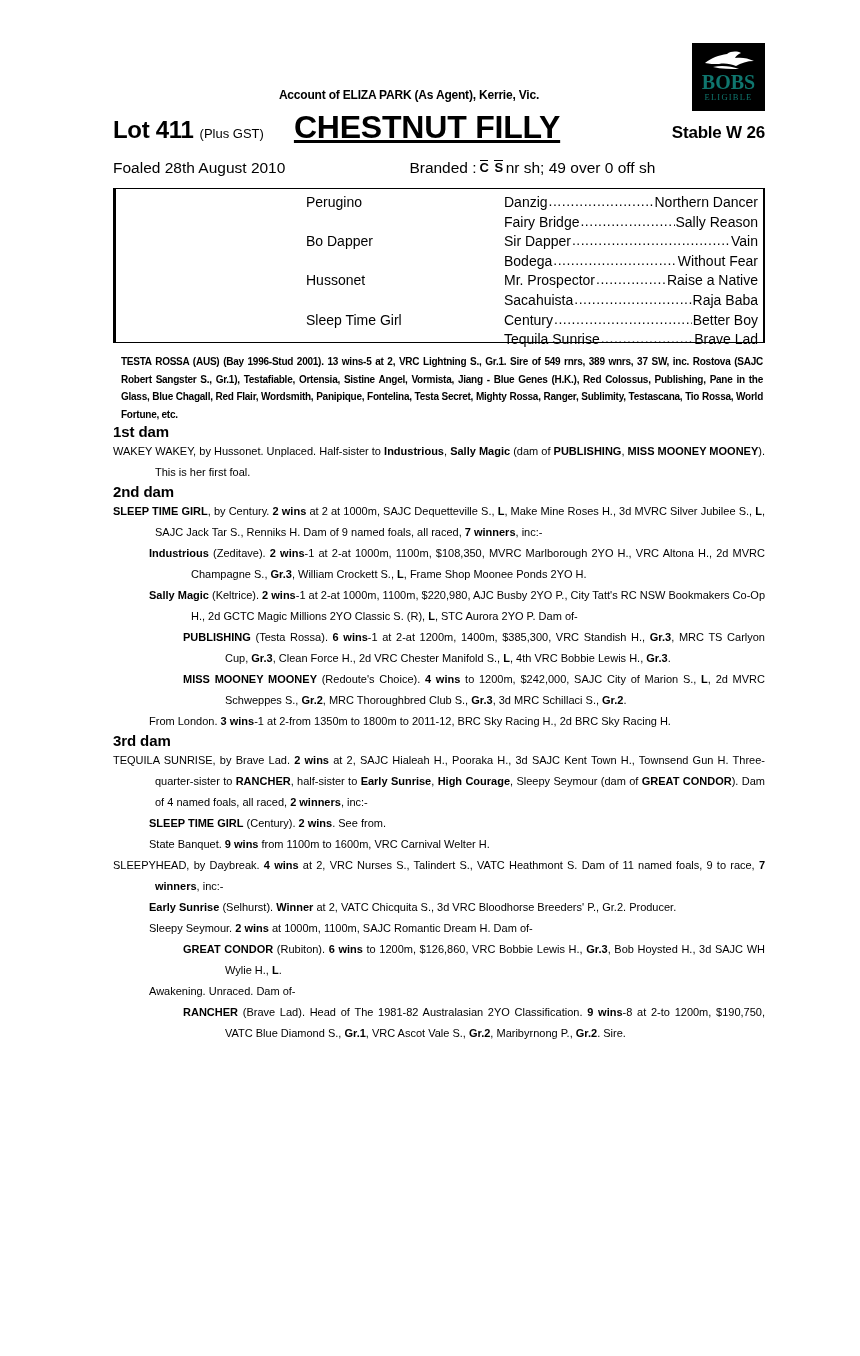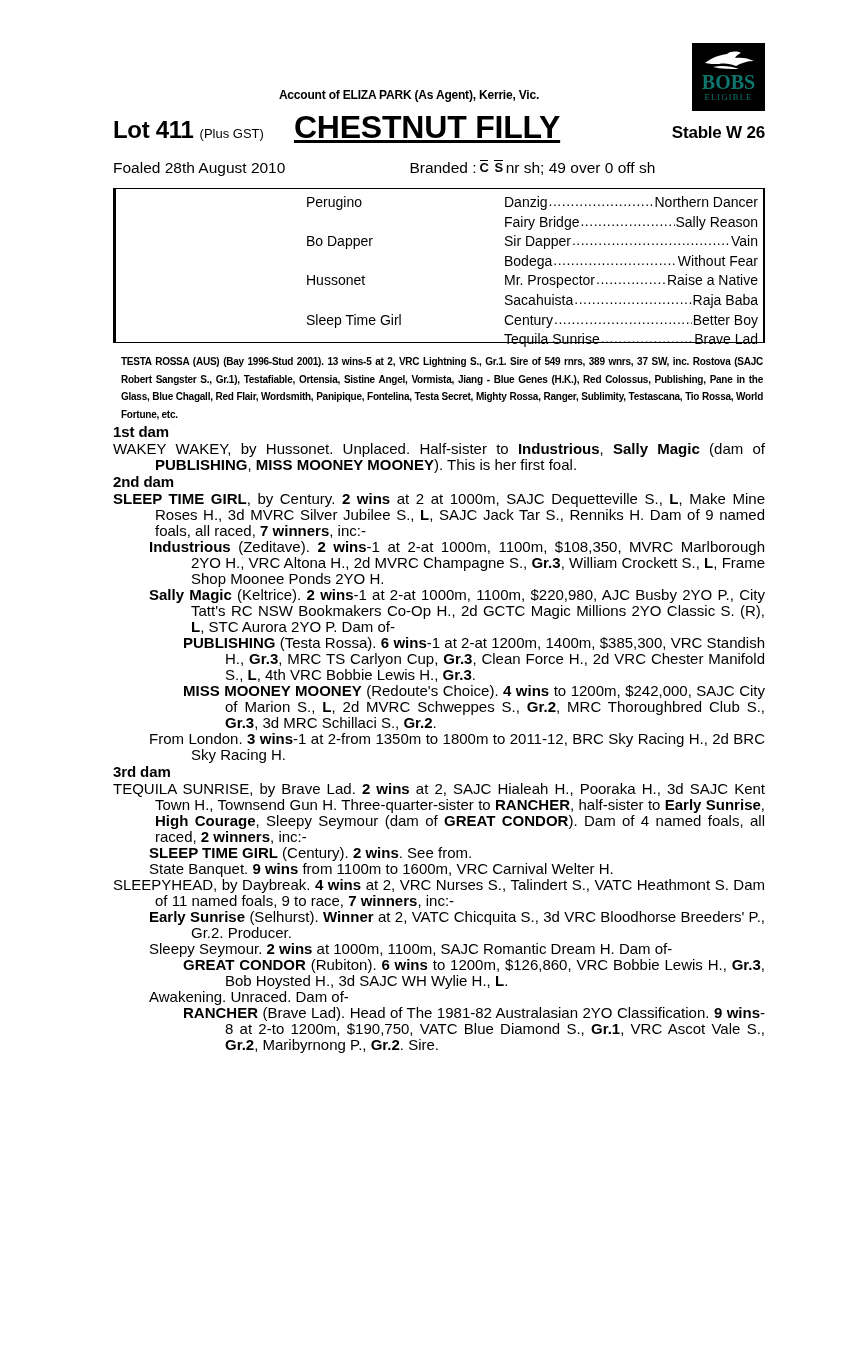--- a/index.html
+++ b/index.html
@@ -167,22 +167,22 @@
 
   
   .dam-section { }
   .dam-head {
     font-weight: bold;
     font-size: 15px;
     margin-bottom: 1px;
     letter-spacing: -0.1px;
   }
   .entry {
-    font-size: 15px;
-    line-height: 16px;
+    font-size: 11px;
+    line-height: 21px;
     text-align: justify;
     text-indent: 0;
     padding-left: 0;
   }
   .entry b { font-weight: bold; }
   .lvl0 { padding-left: 0px;  text-indent: 0px; }
   .lvl0 > .hang { display: block; padding-left: 42px; text-indent: -42px; }
   .lvl1 > .hang { display: block; padding-left: 78px; text-indent: -42px; }
   .lvl2 > .hang { display: block; padding-left: 112px; text-indent: -42px; }
   .entry .hang { }

